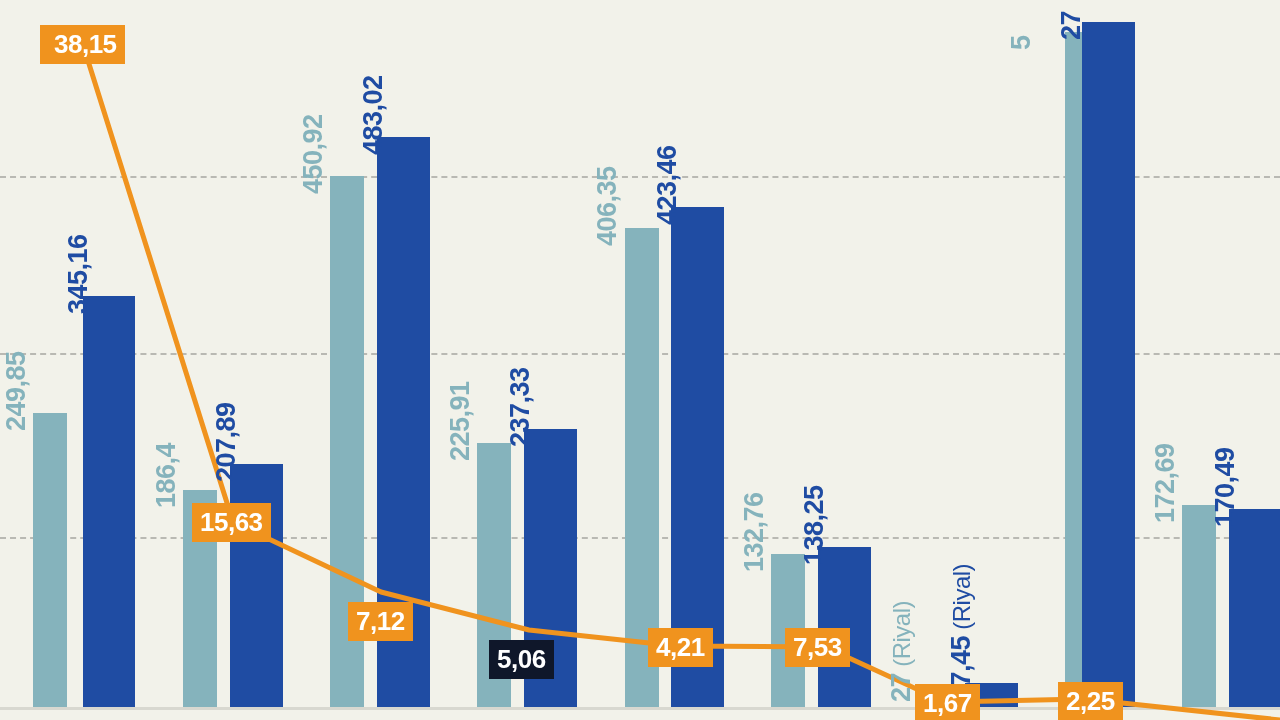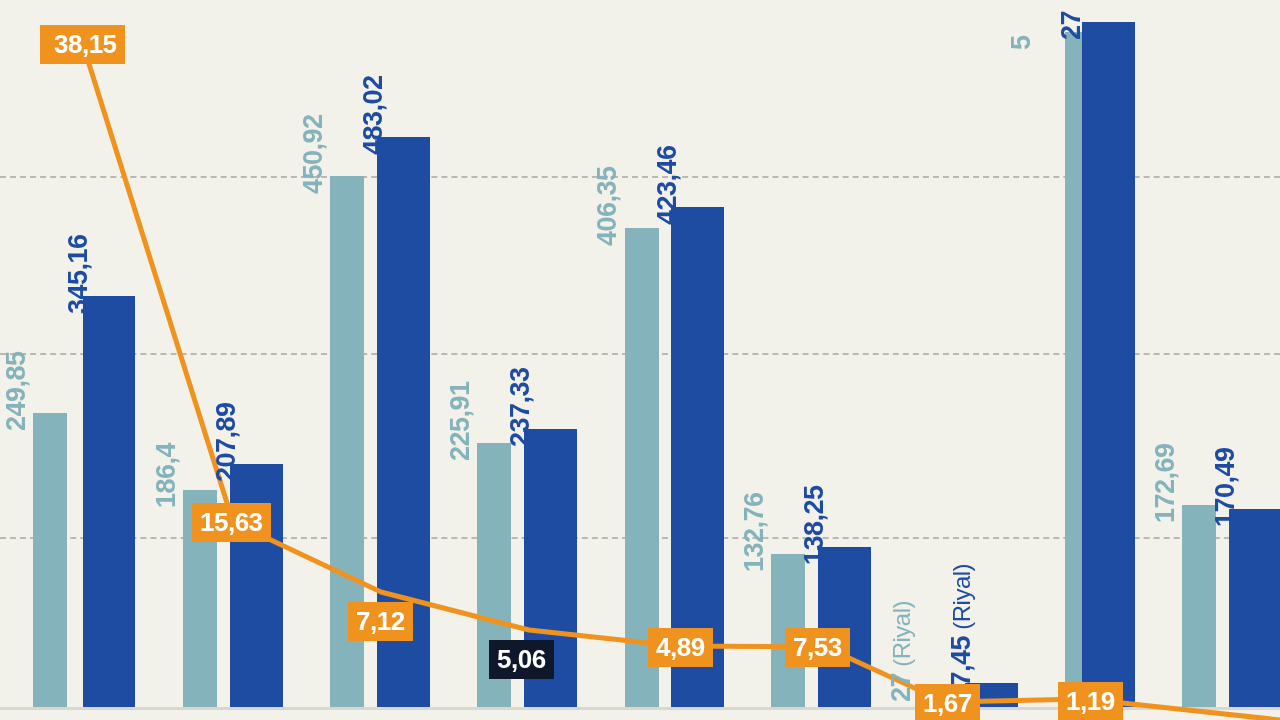--- a/index.html
+++ b/index.html
@@ -111,19 +111,19 @@
       <div class="bar-label blue" style="left: 1085px; top: 13px;"><span>27</span></div>
       <div class="bar-label teal" style="left: 1179px; top: 496px;"><span>172,69</span></div>
       <div class="bar-label blue" style="left: 1239px; top: 500px;"><span>170,49</span></div>
     </div>
 
   <div id="line-labels-layer">
       <div class="line-label" style="left: 40px; top: 25px; background: rgb(240, 147, 30); padding-left: 14px;">38,15</div>
       <div class="line-label" style="left: 192px; top: 503px; background: rgb(240, 147, 30);">15,63</div>
       <div class="line-label" style="left: 348px; top: 602px; background: rgb(240, 147, 30);">7,12</div>
       <div class="line-label" style="left: 489px; top: 613px; background: #0f172a; margin-top: 27px;">5,06</div>
-      <div class="line-label" style="left: 648px; top: 628px; background: rgb(240, 147, 30);">4,89</div>
+      <div class="line-label" style="left: 648px; top: 628px; background: rgb(240, 147, 30);">4,21</div>
       <div class="line-label" style="left: 785px; top: 628px; background: rgb(240, 147, 30);">7,53</div>
       <div class="line-label" style="left: 915px; top: 684px; background: rgb(240, 147, 30);">1,67</div>
-      <div class="line-label" style="left: 1058px; top: 682px; background: rgb(240, 147, 30);">1,19</div>
+      <div class="line-label" style="left: 1058px; top: 682px; background: rgb(240, 147, 30);">2,25</div>
     </div>
 
 </div>
 
 </body></html>

